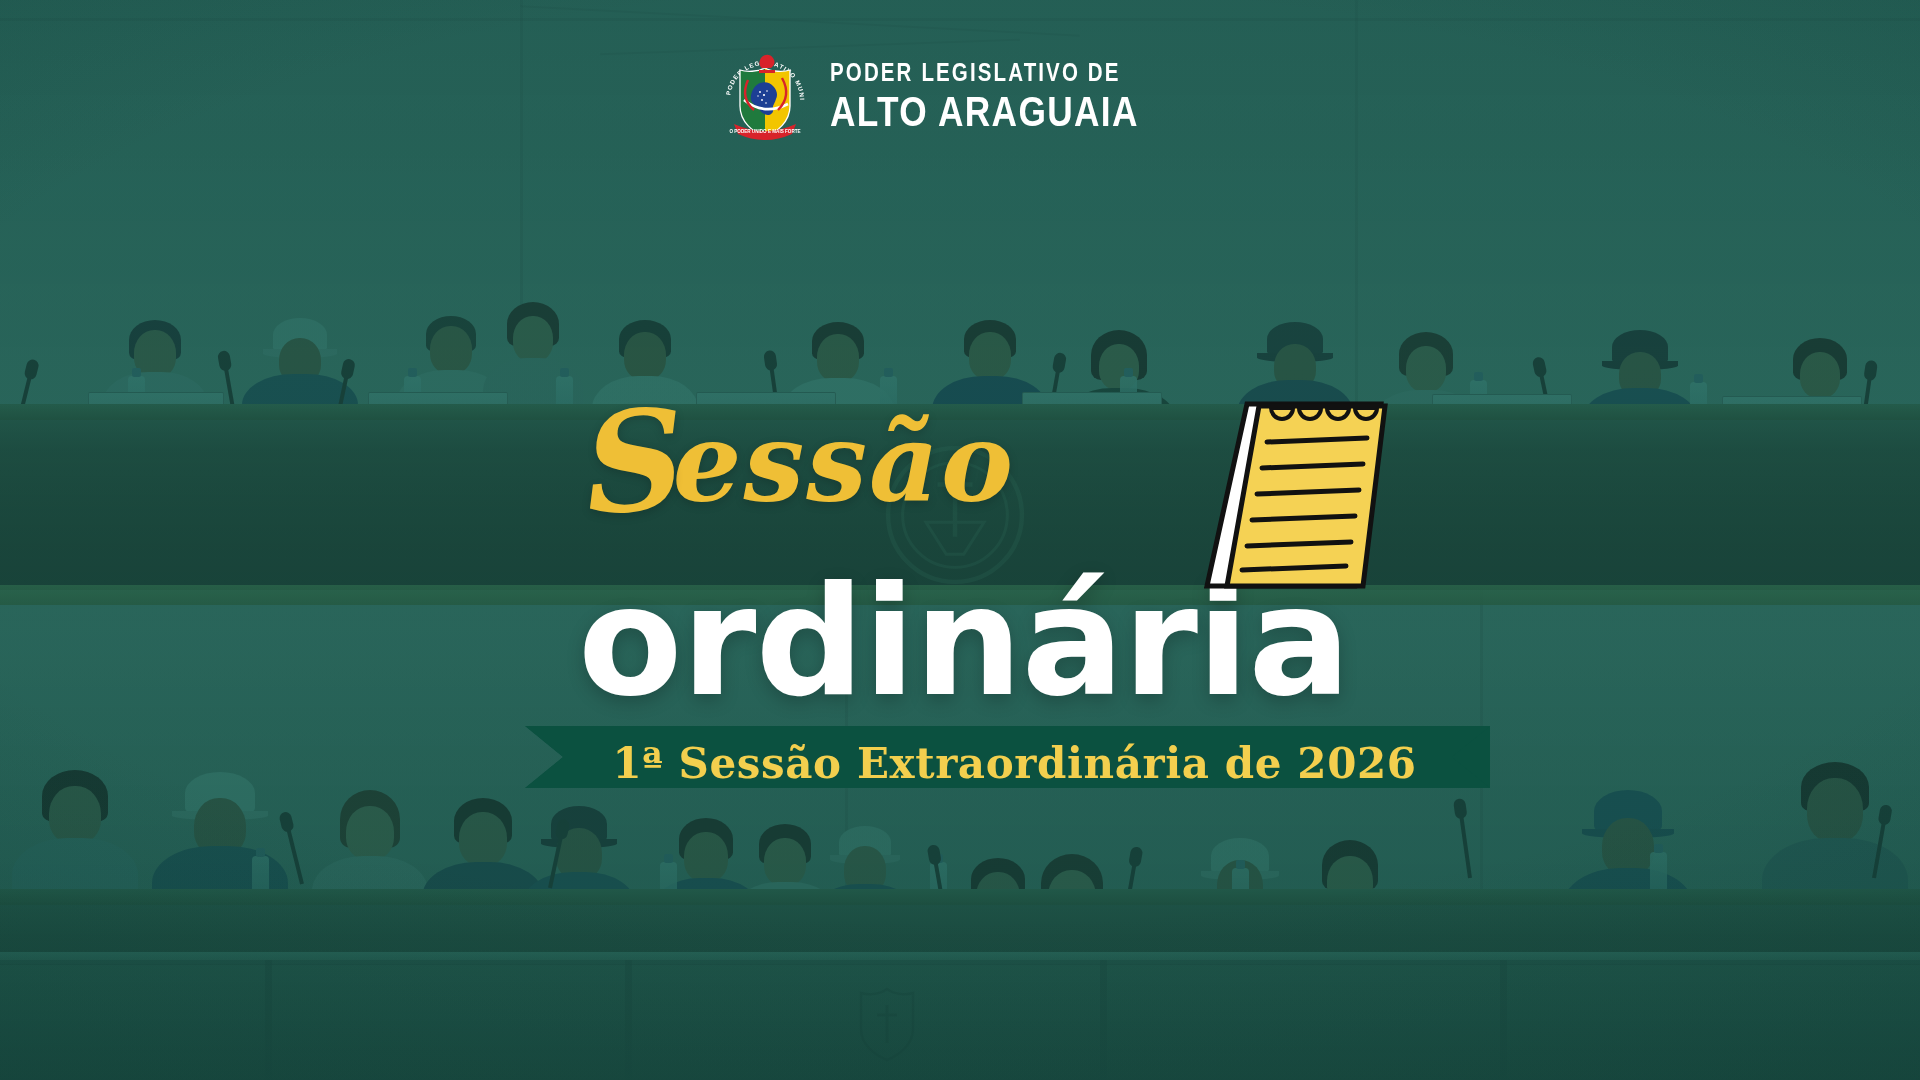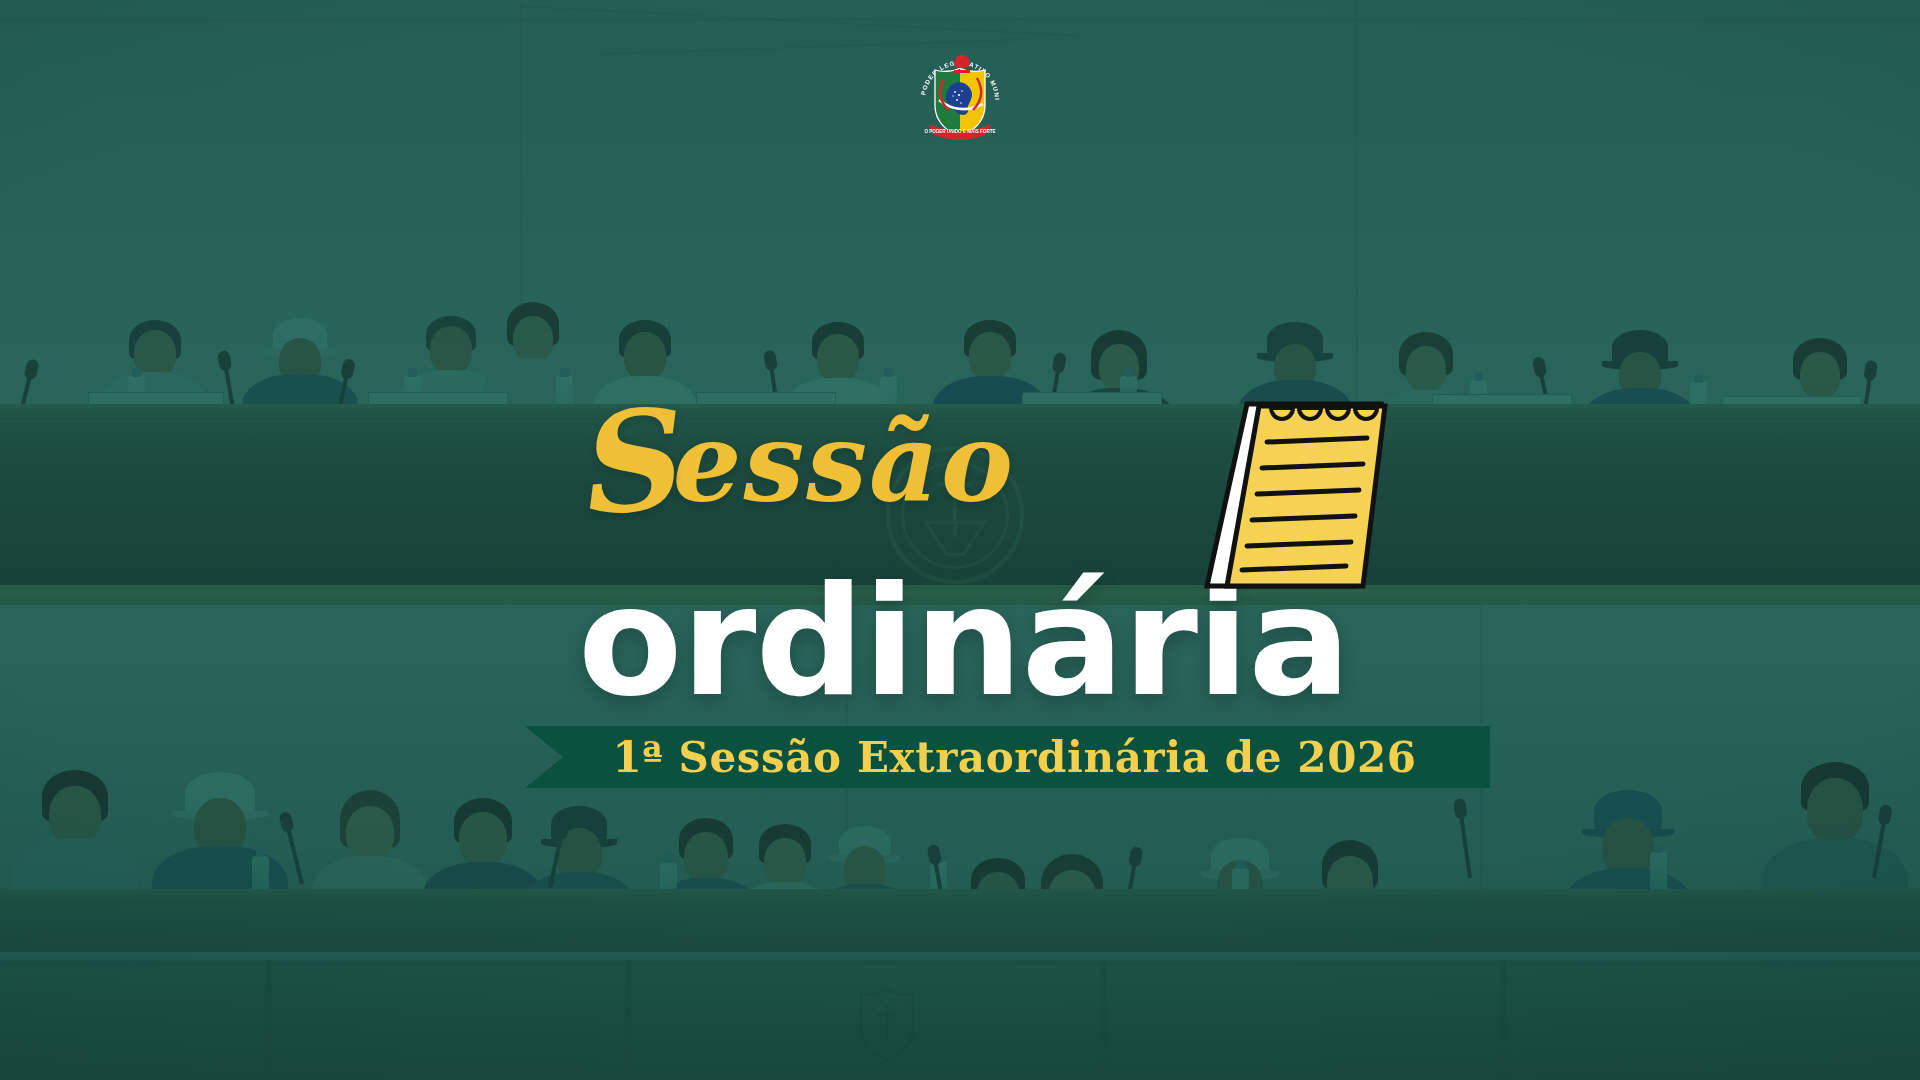--- a/index.html
+++ b/index.html
@@ -218,21 +218,21 @@
     position:absolute; left:525px; top:726px;
     width:965px; height:62px;
     background:#0b5140;
     z-index:52;
     clip-path:polygon(0 0, 100% 0, 100% 100%, 0 100%, 38px 50%);
   }
   .ribbon-inner {
     position:absolute; inset:0;
     clip-path:polygon(0 0, 100% 0, calc(100% - 38px) 50%, 100% 100%, 0 100%, 38px 50%);
     background:#0b5140;
-    display:flex; align-items:center; justify-content:center;
+    display:flex; align-items:flex-end; justify-content:center;
   }
   .ribbon-text {
     font-family:"DejaVu Serif","Liberation Serif",serif;
     font-weight:700; font-size:42px; letter-spacing:.6px;
     color:#f3cf4e; white-space:nowrap;
     padding-left:14px;
   }
 </style>
 </head>
 <body>
@@ -503,20 +503,24 @@
         <path d="M26 32 q-8 18 6 30" fill="none" stroke="#d8232a" stroke-width="2.4"></path>
 
         <path d="M38 12 c2 -6 10 -7 13 -2 c3 4 1 8 -2 10 l-9 0 c-3 -2 -3 -5 -2 -8 z" fill="#d8232a"></path>
         <path d="M37 22 l16 0 l0 3 l-16 0 z" fill="#d8232a"></path>
 
         <path d="M12 76 q31 14 62 0 l-4 10 q-27 12 -54 0 z" fill="#d8232a"></path>
         <text x="43" y="85" text-anchor="middle" font-family="Liberation Sans, sans-serif" font-size="4.6" font-weight="700" fill="#ffffff">O PODER UNIDO E MAIS FORTE</text>
       </svg>
     </div>
 
+    <div class="logo-text">
+      <div class="logo-l1">PODER LEGISLATIVO DE</div>
+      <div class="logo-l2">ALTO ARAGUAIA</div>
+    </div>
   </div>
 
   <div class="lockup">
 
     <div class="script">
       <span class="swash">S</span><span>essão</span>
     </div>
 
     <div class="big l2">ordinária</div>
 

